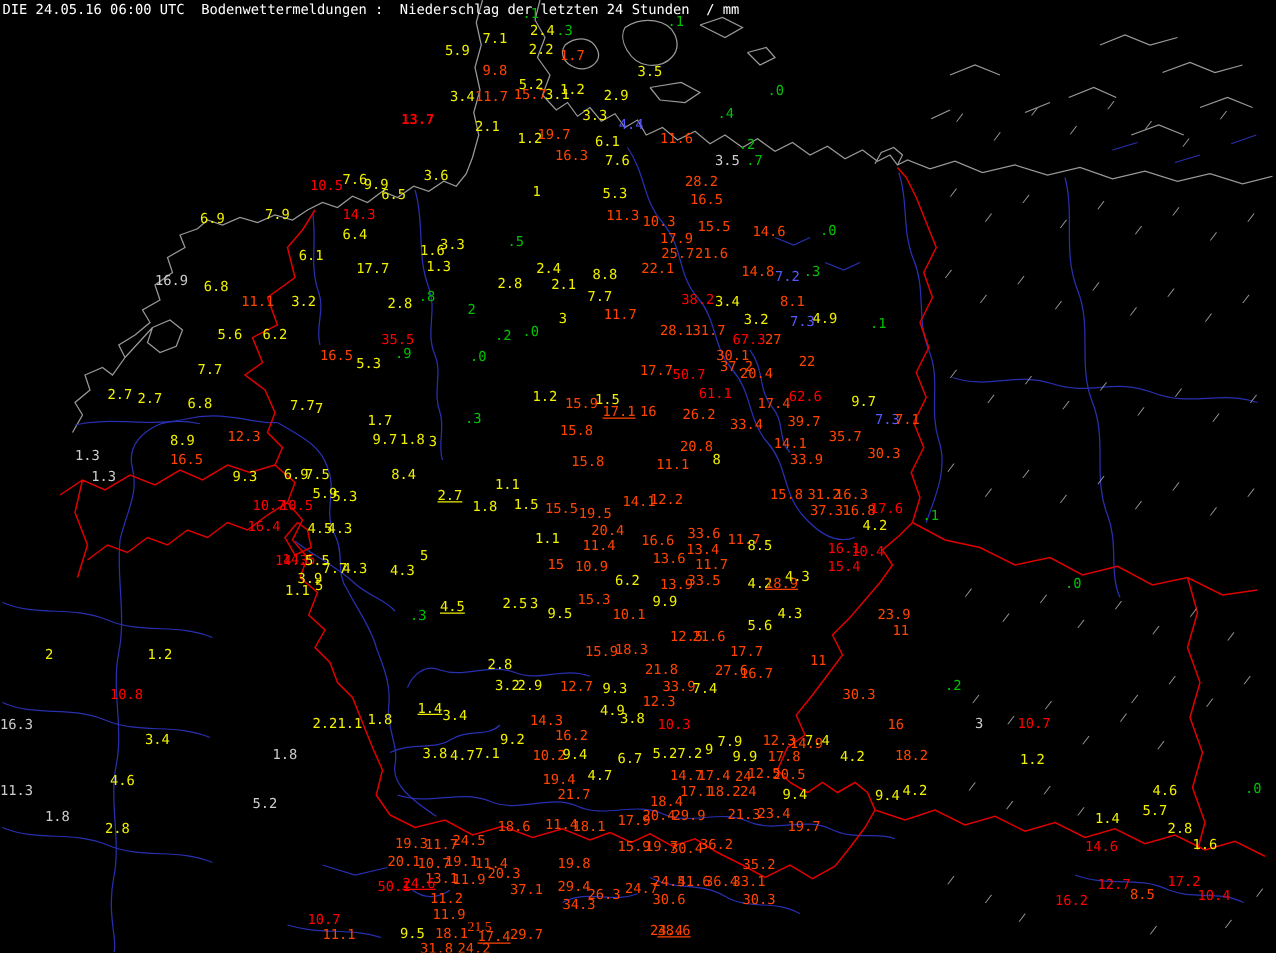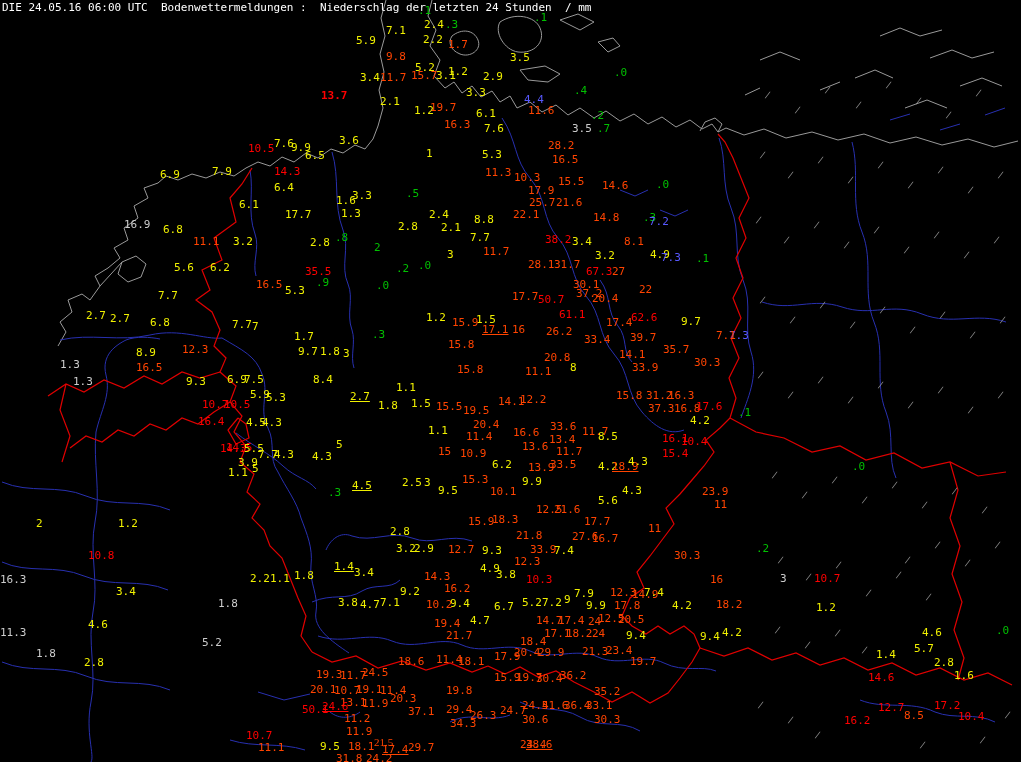--- a/index.html
+++ b/index.html
@@ -9,21 +9,21 @@
   svg.lines{position:absolute;left:0;top:0;}
   .coast{fill:none;stroke:var(--c-coast,#999);stroke-width:1;}
   .river{fill:none;stroke:var(--c-river,#2830b0);stroke-width:1;}
   .border{fill:none;stroke:var(--c-border,#e00000);stroke-width:1.2;}
   .layer{position:absolute;left:0;top:0;width:100%;height:100%;}
   .st{position:absolute;font:11px "DejaVu Sans Mono",monospace;line-height:10px;white-space:pre;}
   .c-y{color:var(--c-yellow,#f0f000);}
   .c-o{color:var(--c-orange,#ff4400);}
   .c-r{color:var(--c-red,#ff0000);}
   .c-g{color:var(--c-green,#00c000);}
-  .c-b{color:var(--c-blue,#5858ff);margin-left:29px;}
+  .c-b{color:var(--c-blue,#5858ff);}
   .c-w{color:var(--c-white,#ccc);}
   .ul{text-decoration:underline;}
   .mk{position:absolute;color:var(--c-coast,#999);font:9px "DejaVu Sans Mono",monospace;transform:rotate(12deg);}
   .title{position:absolute;left:2px;top:1px;color:var(--c-title,#fff);
          font:11px "DejaVu Sans Mono",monospace;white-space:pre;}
 </style>
 </head>
 <body>
 
 <div class="map">

